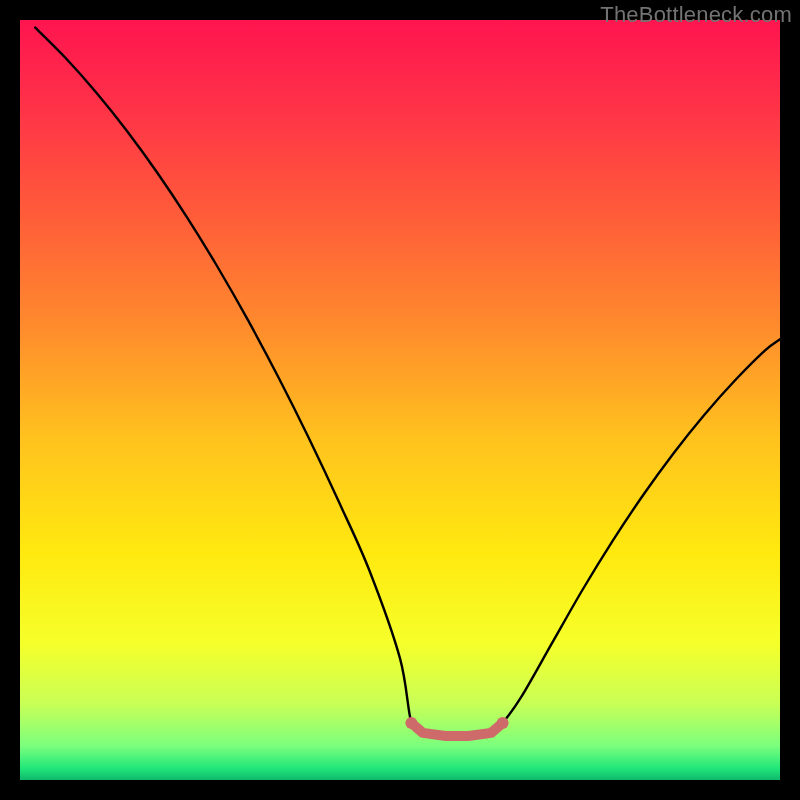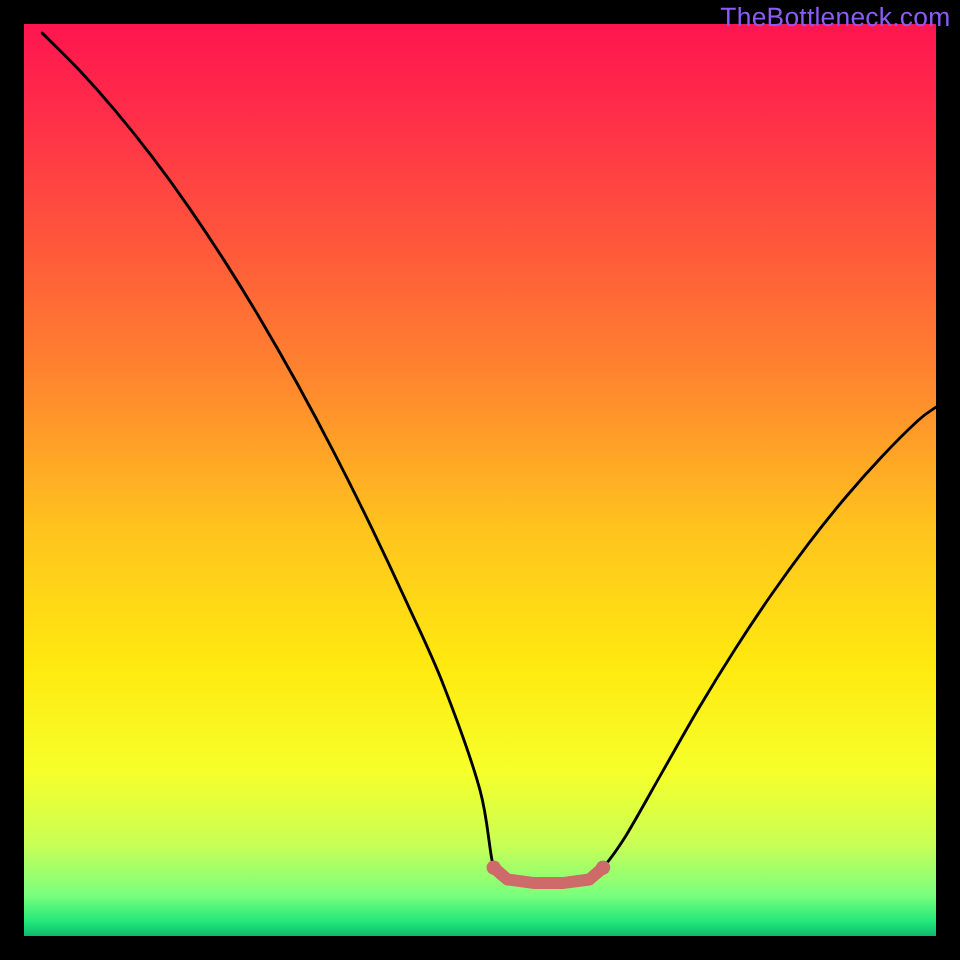--- a/index.html
+++ b/index.html
@@ -36,21 +36,21 @@
     left: 0;
     top: 0;
     width: 760px;
     height: 760px;
     overflow: visible;
   }
   .watermark {
     position: absolute;
     top: 2px;
     right: 8px;
-    color: #8b5cf6;
+    color: #737373;
     font-size: 22px;
     font-weight: 500;
     letter-spacing: 0.2px;
     user-select: none;
   }
 </style>
 </head>
 <body>
 
 <div class="stage">

